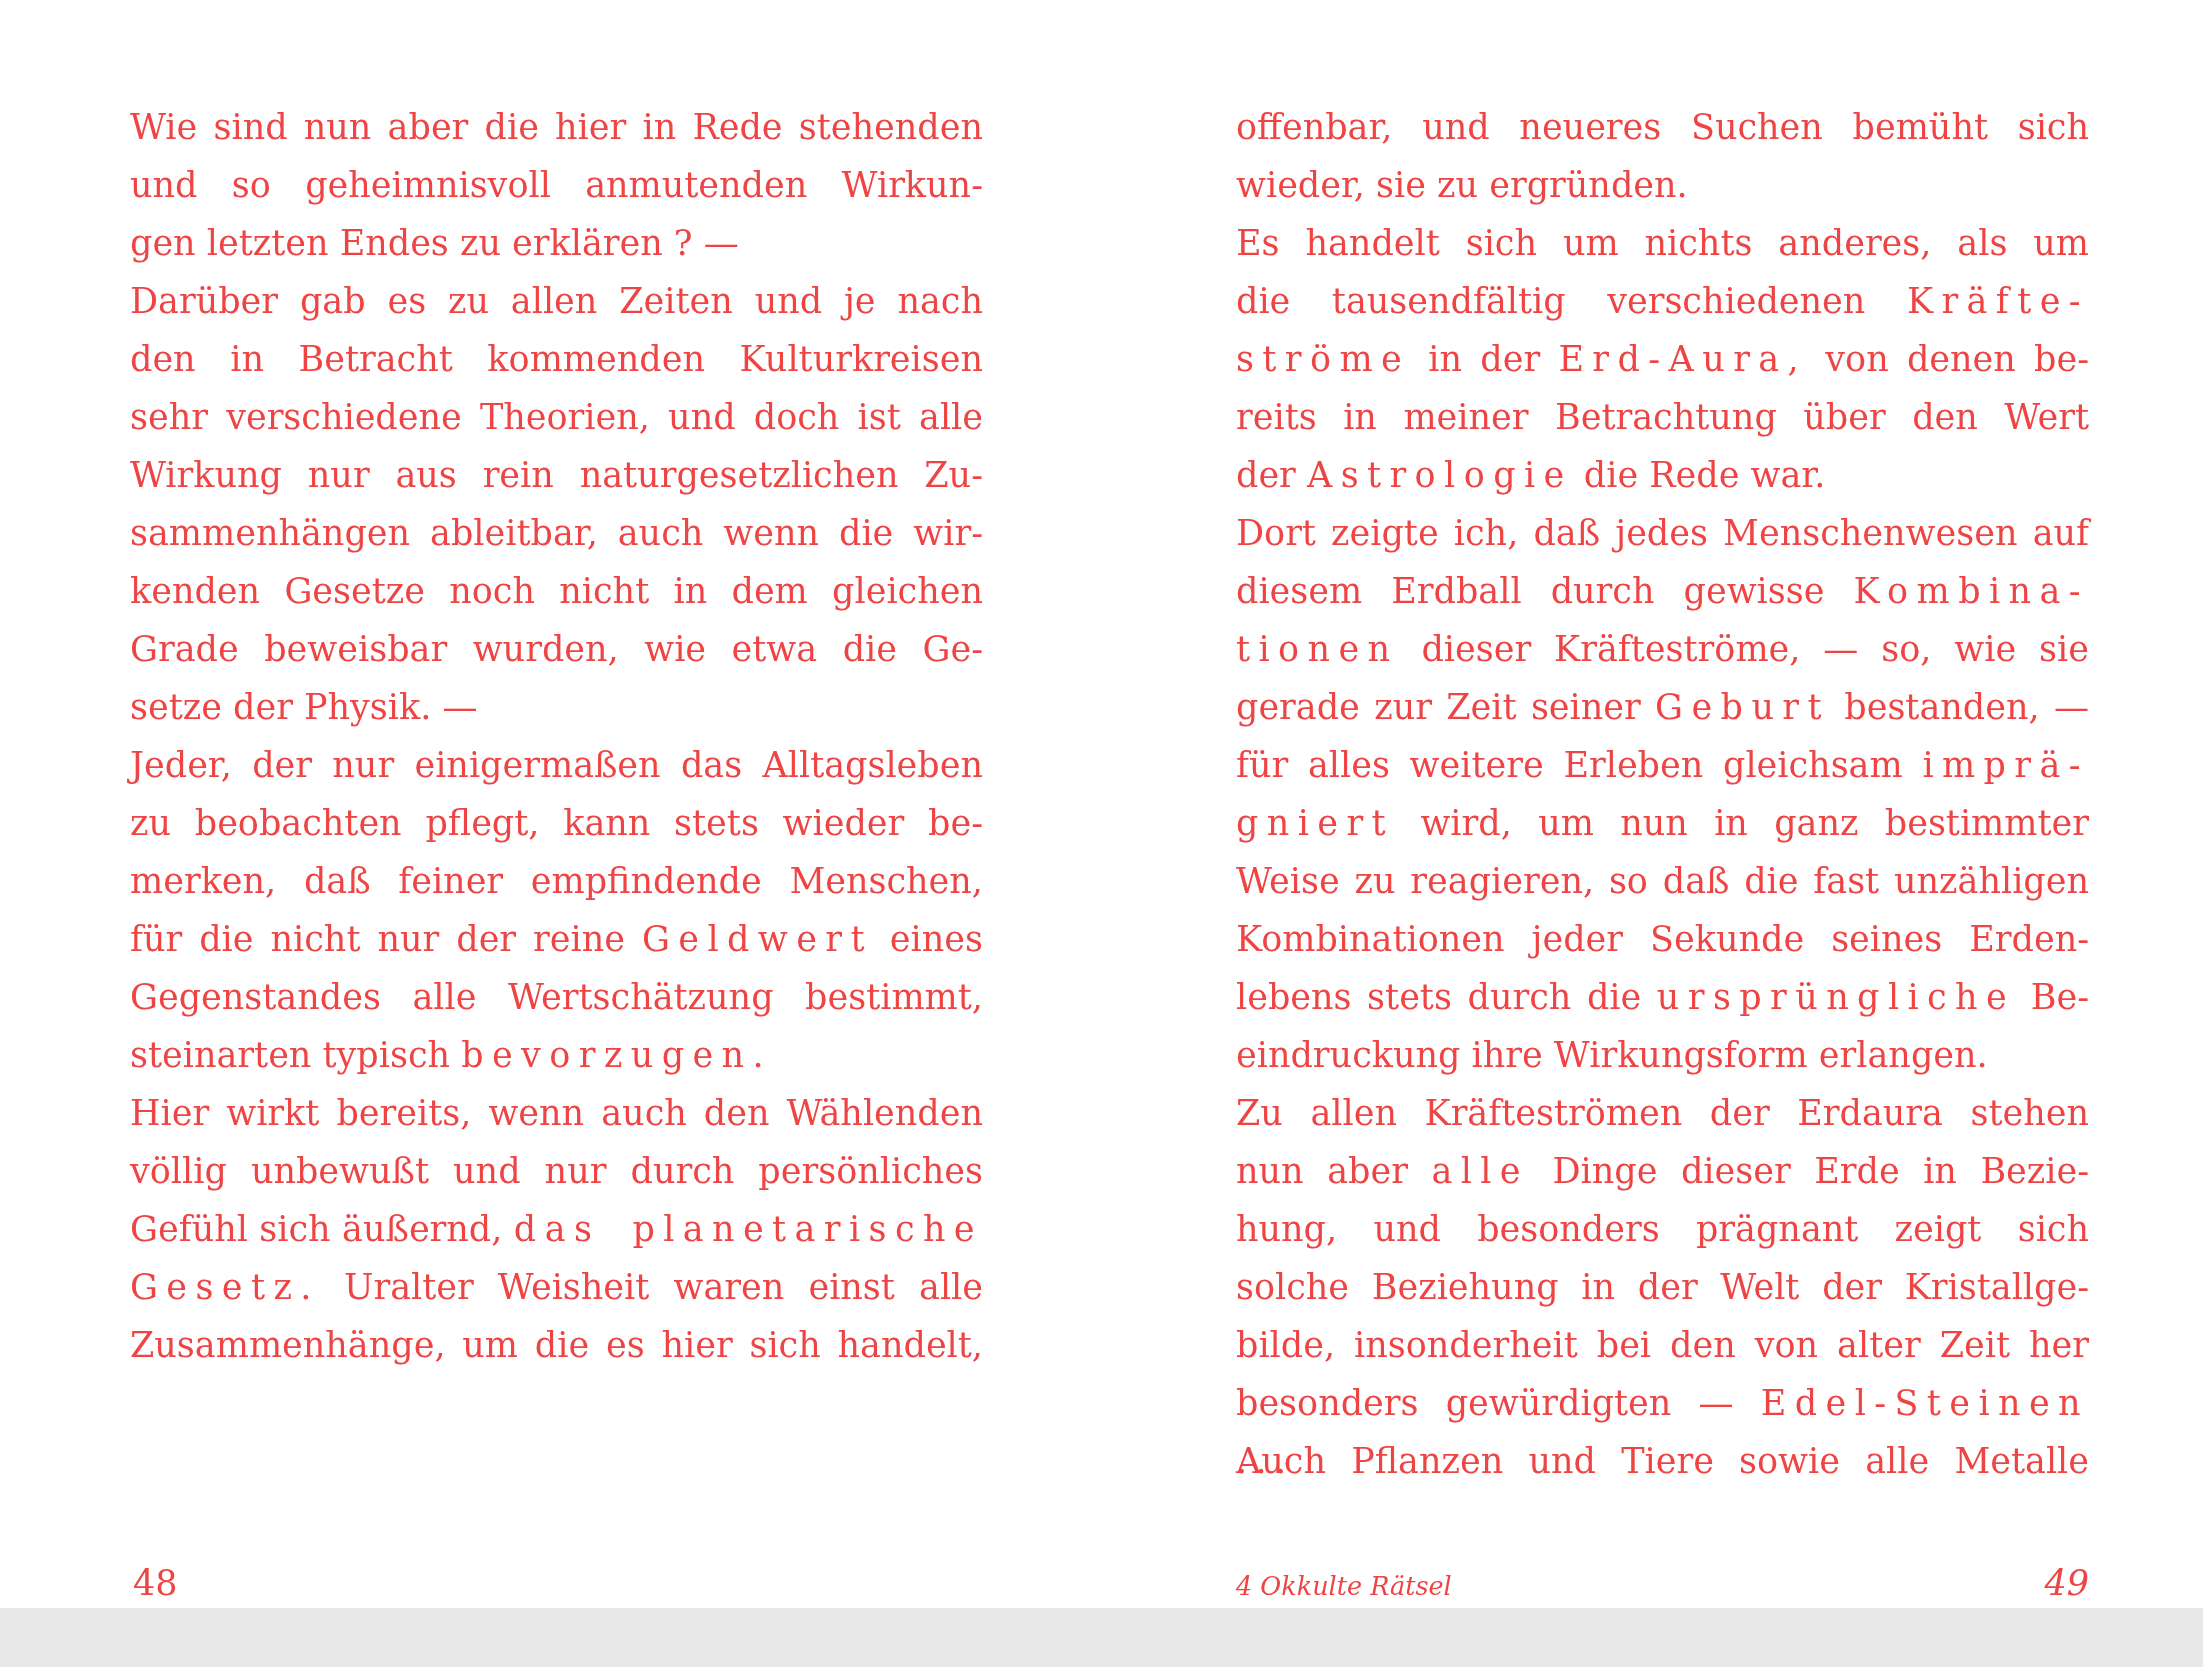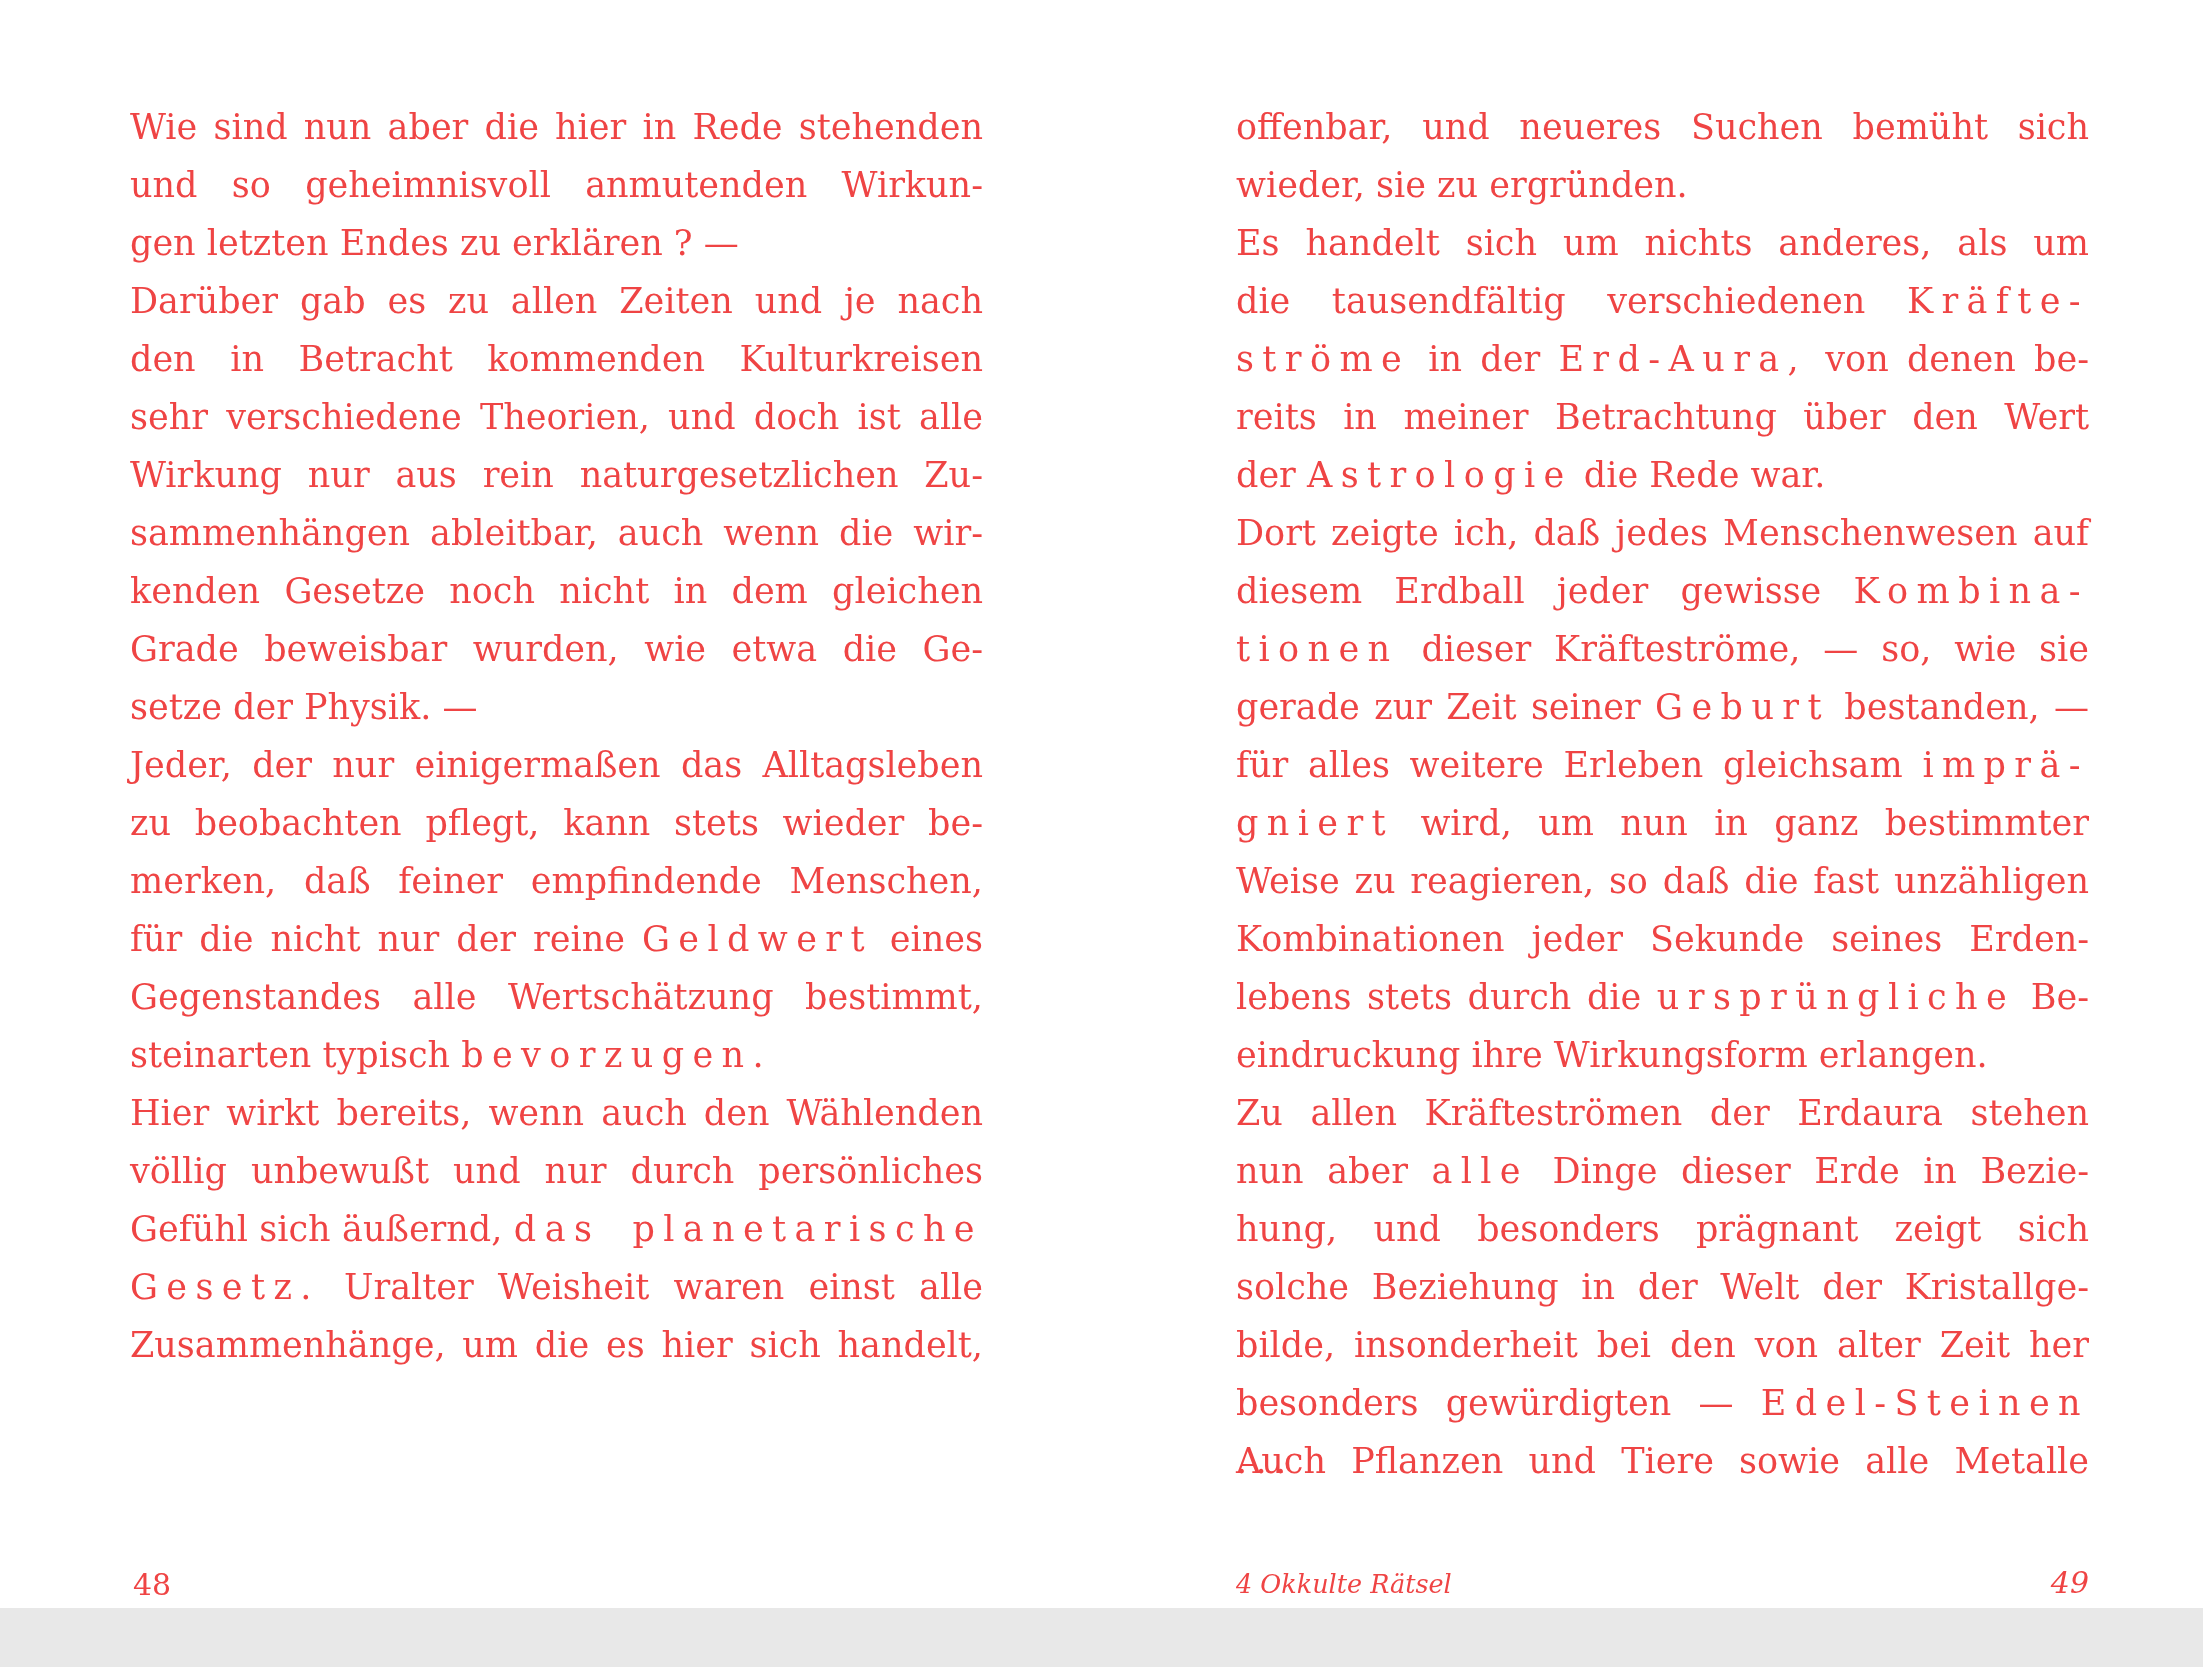--- a/index.html
+++ b/index.html
@@ -40,21 +40,21 @@
     position: absolute;
     left: 1236px;
     top: 1561px;
     width: 853px;
     display: flex;
     justify-content: space-between;
     align-items: baseline;
     font-style: italic;
   }
   .signature { font-size: 25.5px; line-height: 44px; }
-  .pagenum   { font-size: 30px; line-height: 44px; }
+  .pagenum   { font-size: 35px; line-height: 44px; }
 </style>
 </head>
 <body>
 
 <div class="spread">
 
   <div class="page-left">
     <div class="text-col col-left">
         <div class="line j"><span class="rg">Wie sind nun aber die hier in Rede stehenden</span></div>
         <div class="line j"><span class="rg">und so geheimnisvoll anmutenden Wirkun-</span></div>
@@ -87,21 +87,21 @@
   <div class="page-right">
     <div class="text-col col-right">
         <div class="line j"><span class="rg">offenbar, und neueres Suchen bemüht sich</span></div>
         <div class="line s"><span class="rg">wieder, sie zu ergründen.</span></div>
         <div class="line j"><span class="rg">Es handelt sich um nichts anderes, als um</span></div>
         <div class="line j"><span class="rg">die tausendfältig verschiedenen </span><span class="sp">Kräfte-</span></div>
         <div class="line j"><span class="sp">ströme</span><span class="rg"> in der </span><span class="sp">Erd-Aura,</span><span class="rg"> von denen be-</span></div>
         <div class="line j"><span class="rg">reits in meiner Betrachtung über den Wert</span></div>
         <div class="line s"><span class="rg">der </span><span class="sp">Astrologie</span><span class="rg"> die Rede war.</span></div>
         <div class="line j"><span class="rg">Dort zeigte ich, daß jedes Menschenwesen auf</span></div>
-        <div class="line j"><span class="rg">diesem Erdball jeder gewisse </span><span class="sp">Kombina-</span></div>
+        <div class="line j"><span class="rg">diesem Erdball durch gewisse </span><span class="sp">Kombina-</span></div>
         <div class="line j"><span class="sp">tionen</span><span class="rg"> dieser Kräfteströme, — so, wie sie</span></div>
         <div class="line j"><span class="rg">gerade zur Zeit seiner </span><span class="sp">Geburt</span><span class="rg"> bestanden, —</span></div>
         <div class="line j"><span class="rg">für alles weitere Erleben gleichsam </span><span class="sp">imprä-</span></div>
         <div class="line j"><span class="sp">gniert</span><span class="rg"> wird, um nun in ganz bestimmter</span></div>
         <div class="line j"><span class="rg">Weise zu reagieren, so daß die fast unzähligen</span></div>
         <div class="line j"><span class="rg">Kombinationen jeder Sekunde seines Erden-</span></div>
         <div class="line j"><span class="rg">lebens stets durch die </span><span class="sp">ursprüngliche</span><span class="rg"> Be-</span></div>
         <div class="line s"><span class="rg">eindruckung ihre Wirkungsform erlangen.</span></div>
         <div class="line j"><span class="rg">Zu allen Kräfteströmen der Erdaura stehen</span></div>
         <div class="line j"><span class="rg">nun aber </span><span class="sp">alle</span><span class="rg"> Dinge dieser Erde in Bezie-</span></div>

